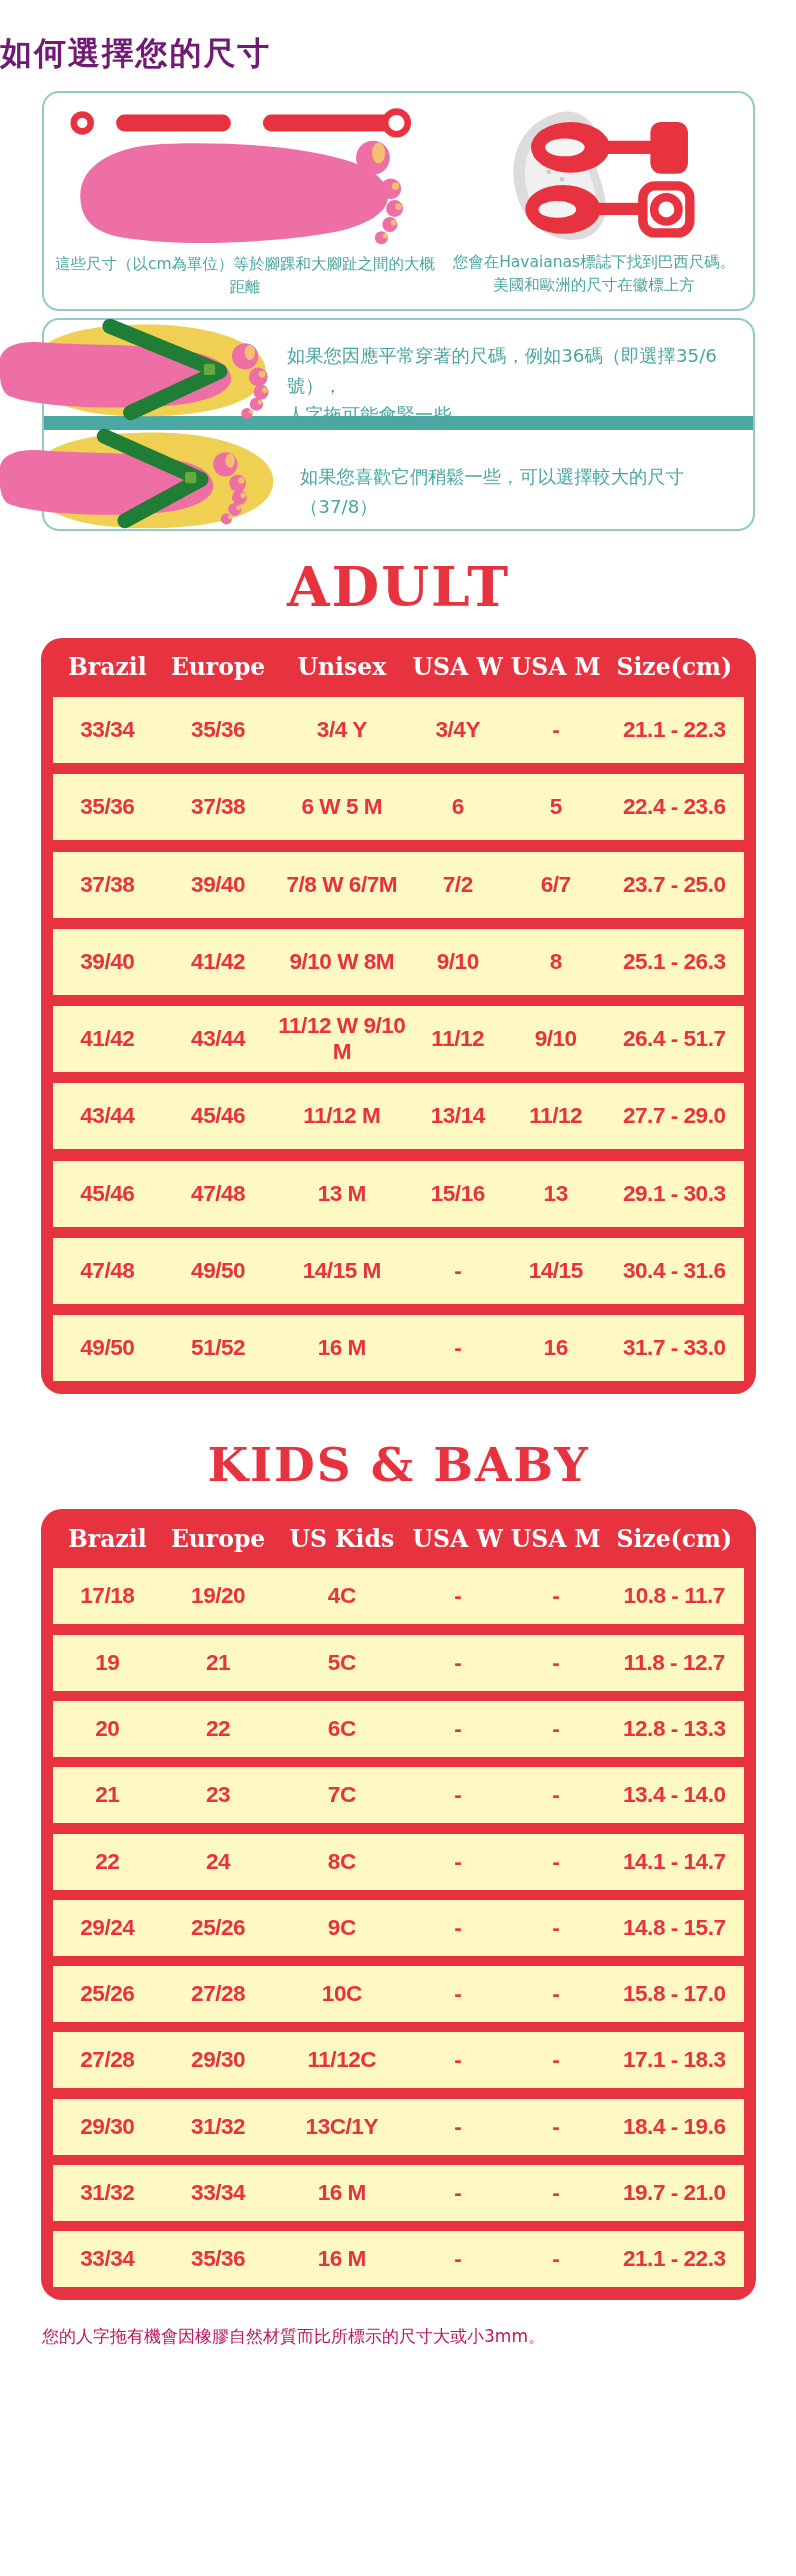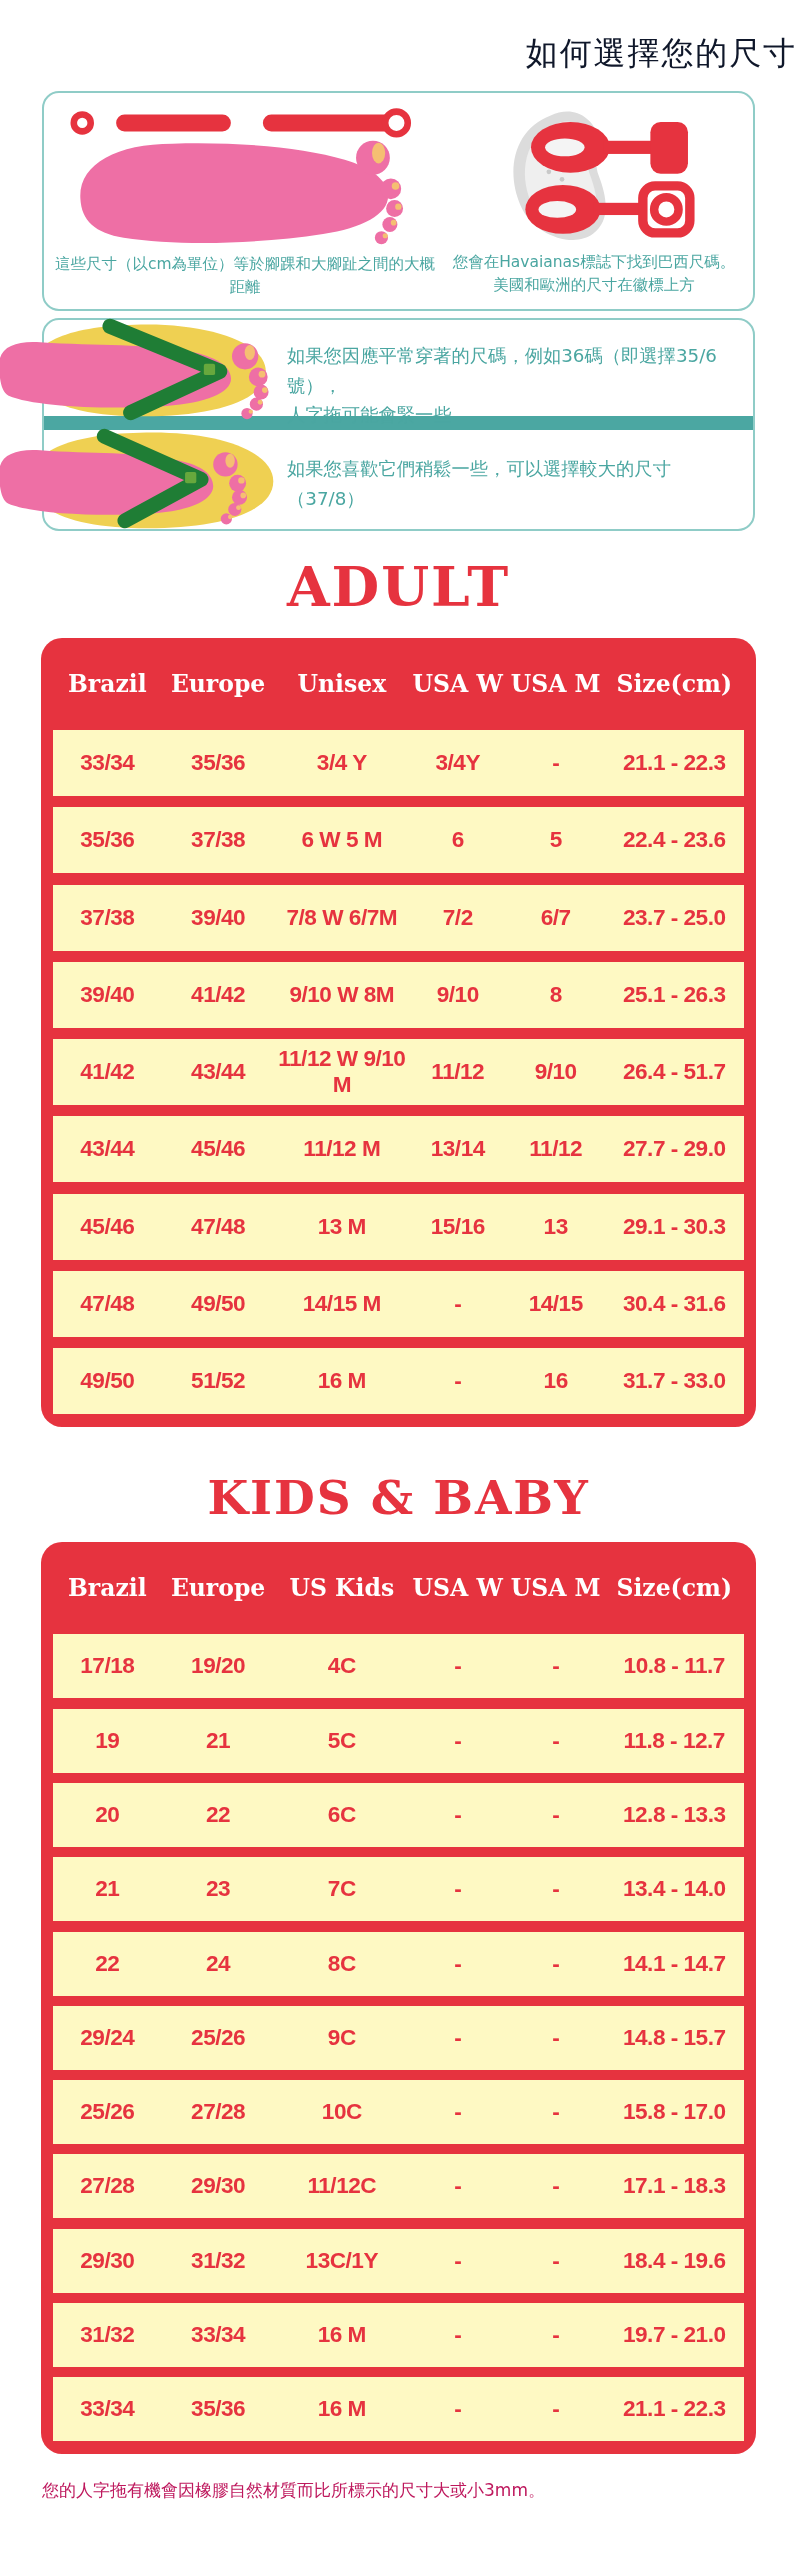--- a/index.html
+++ b/index.html
@@ -4,24 +4,24 @@
 <style>
   html, body { margin:0; padding:0; background:#ffffff; }
   body {
     width:797px;
     font-family:"DejaVu Sans","Liberation Sans",sans-serif;
     -webkit-font-smoothing:antialiased;
   }
 
   
   .page-title {
-    text-align:right;
-    color:#0f172a;
+    text-align:left;
+    color:#701a75;
     font-size:32px;
-    font-weight:normal;
+    font-weight:bold;
     padding-top:32px;
     margin:0 0 15px 0;
     letter-spacing:1.9px;
   }
 
   
   .guide-box {
     border:2.8px solid #8FCCC7;
     border-radius:17px;
     margin:0 42px;
@@ -57,21 +57,21 @@
   #feet-loose { top:105px; }
   .fit-note {
     position:absolute;
     left:243px;
     right:21px;
     color:#4AA6A1;
     font-size:18.3px;
     line-height:1.6;
   }
   #note-tight { top:21px; }
-  #note-loose { top:134px; }
+  #note-loose { top:142px;margin-left:13px; }
 
   
   .section-heading {
     font-family:"DejaVu Serif","Liberation Serif",serif;
     font-weight:bold;
     color:#E6333F;
     text-align:center;
     letter-spacing:1.9px;
   }
   #adult-heading { font-size:55px; margin:22.6px 0 19px 0; }
@@ -82,38 +82,38 @@
     background:#E6333F;
     border-radius:21px;
     margin:0 41px;
     padding:0 12.2px 13px 12.2px;
     --cols: 1.05fr 1.1fr 1.3fr 0.95fr 0.95fr 1.35fr;
   }
   .thead {
     display:grid;
     grid-template-columns:var(--cols);
     align-items:center;
-    height:92px;
+    height:59px;
   }
   .th {
     color:#ffffff;
     font-family:"DejaVu Serif","Liberation Serif",serif;
     font-weight:bold;
     font-size:23.5px;
     text-align:center;
   }
   .tr {
     display:grid;
     grid-template-columns:var(--cols);
     align-items:center;
     background:#fef9c3;
     height:66px;
     margin-bottom:11.3px;
   }
-  .kids-table .tr { height:64px; margin-bottom:10.3px; }
+  .kids-table .tr { height:56px; margin-bottom:10.3px; }
   .tr:last-child { margin-bottom:0; }
   .td {
     color:#E6333F;
     font-weight:bold;
     font-size:22.6px;
     letter-spacing:-0.5px;
     text-align:center;
     font-family:"Liberation Sans","DejaVu Sans",sans-serif;
   }
 

